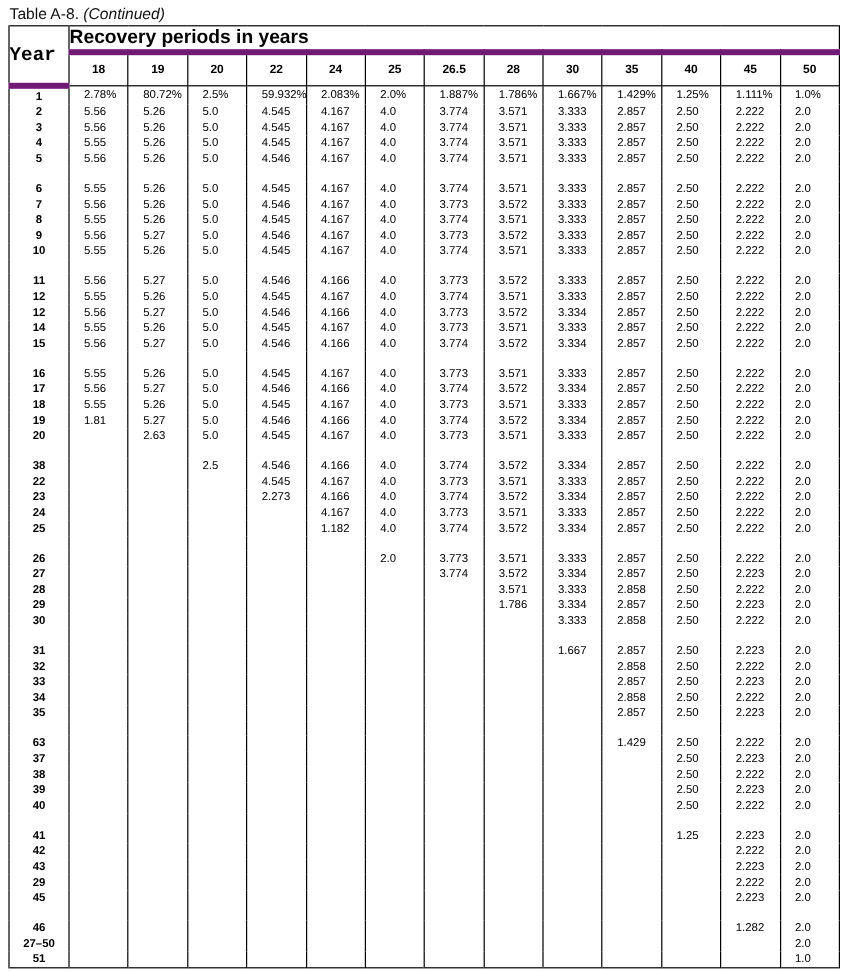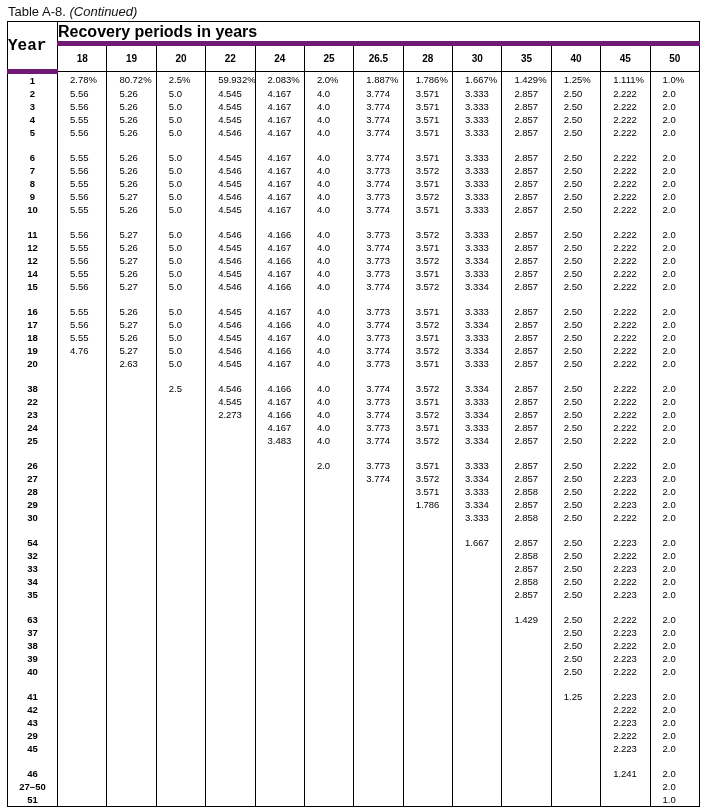--- a/index.html
+++ b/index.html
@@ -439,21 +439,21 @@
           <td class="val">3.773</td>
           <td class="val">3.571</td>
           <td class="val">3.333</td>
           <td class="val">2.857</td>
           <td class="val">2.50</td>
           <td class="val">2.222</td>
           <td class="val">2.0</td>
         </tr>
         <tr>
           <td class="year">19</td>
-          <td class="val">4.76</td>
+          <td class="val">1.81</td>
           <td class="val">5.27</td>
           <td class="val">5.0</td>
           <td class="val">4.546</td>
           <td class="val">4.166</td>
           <td class="val">4.0</td>
           <td class="val">3.774</td>
           <td class="val">3.572</td>
           <td class="val">3.334</td>
           <td class="val">2.857</td>
           <td class="val">2.50</td>
@@ -555,21 +555,21 @@
           <td class="val">2.50</td>
           <td class="val">2.222</td>
           <td class="val">2.0</td>
         </tr>
         <tr>
           <td class="year">25</td>
           <td class="val"></td>
           <td class="val"></td>
           <td class="val"></td>
           <td class="val"></td>
-          <td class="val">3.483</td>
+          <td class="val">1.182</td>
           <td class="val">4.0</td>
           <td class="val">3.774</td>
           <td class="val">3.572</td>
           <td class="val">3.334</td>
           <td class="val">2.857</td>
           <td class="val">2.50</td>
           <td class="val">2.222</td>
           <td class="val">2.0</td>
         </tr>
         <tr class="spacer">
@@ -678,21 +678,21 @@
           <td></td>
           <td></td>
           <td></td>
           <td></td>
           <td></td>
           <td></td>
           <td></td>
           <td></td>
         </tr>
         <tr>
-          <td class="year">54</td>
+          <td class="year">31</td>
           <td class="val"></td>
           <td class="val"></td>
           <td class="val"></td>
           <td class="val"></td>
           <td class="val"></td>
           <td class="val"></td>
           <td class="val"></td>
           <td class="val"></td>
           <td class="val">1.667</td>
           <td class="val">2.857</td>
@@ -978,21 +978,21 @@
           <td class="val"></td>
           <td class="val"></td>
           <td class="val"></td>
           <td class="val"></td>
           <td class="val"></td>
           <td class="val"></td>
           <td class="val"></td>
           <td class="val"></td>
           <td class="val"></td>
           <td class="val"></td>
-          <td class="val">1.241</td>
+          <td class="val">1.282</td>
           <td class="val">2.0</td>
         </tr>
         <tr>
           <td class="year">27–50</td>
           <td class="val"></td>
           <td class="val"></td>
           <td class="val"></td>
           <td class="val"></td>
           <td class="val"></td>
           <td class="val"></td>

